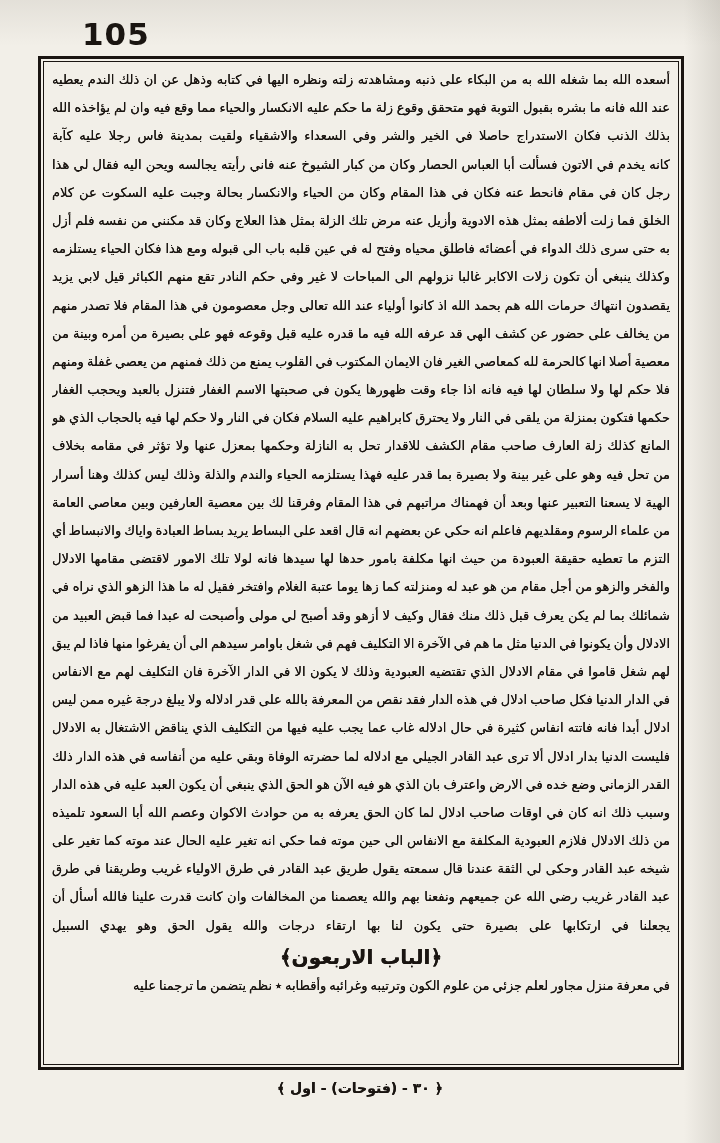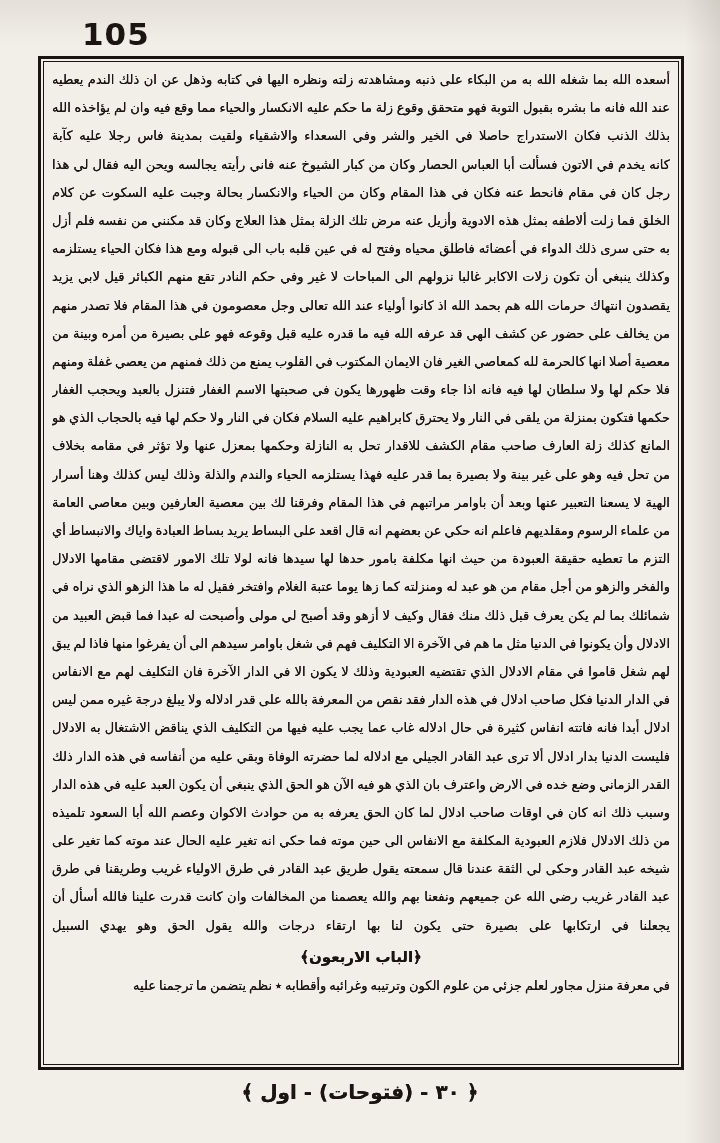--- a/index.html
+++ b/index.html
@@ -36,31 +36,31 @@
   .line{
     height:28.2px;line-height:28.2px;overflow:hidden;
     font-size:13px;word-spacing:-1.2px;
     text-align:justify;text-align-last:justify;text-justify:inter-word;
     color:var(--ink);
     text-shadow:0 0 0.5px var(--ink);
   }
   .heading{
     height:30px;line-height:30px;margin-top:2px;
     text-align:left;text-align-last:center;
-    font-size:15px;font-weight:bold;
+    font-size:20px;font-weight:bold;
     text-shadow:0 0 0.5px var(--ink);
   }
   .subtitle{
     text-align-last:right;
     padding-left:30px;
   }
   .footer{
     position:absolute;top:1080px;left:0;width:720px;
     direction:rtl;text-align:center;
-    font-size:20px;font-weight:bold;
+    font-size:14px;font-weight:bold;
     color:var(--ink);
     text-shadow:0 0 0.5px var(--ink);
   }
 </style>
 </head>
 <body>
 
 <div class="page-number">105</div>
 
 <div class="frame">
@@ -75,21 +75,21 @@
         <div class="line">الخلق فما زلت ألاطفه بمثل هذه الادوية وأزيل عنه مرض تلك الزلة بمثل هذا العلاج وكان قد مكنني من نفسه فلم أزل</div>
         <div class="line">به حتى سرى ذلك الدواء في أعضائه فاطلق محياه وفتح له في عين قلبه باب الى قبوله ومع هذا فكان الحياء يستلزمه</div>
         <div class="line">وكذلك ينبغي أن تكون زلات الاكابر غالبا نزولهم الى المباحات لا غير وفي حكم النادر تقع منهم الكبائر قيل لابي يزيد</div>
         <div class="line">يقصدون انتهاك حرمات الله هم بحمد الله اذ كانوا أولياء عند الله تعالى وجل معصومون في هذا المقام فلا تصدر منهم</div>
         <div class="line">من يخالف على حضور عن كشف الهي قد عرفه الله فيه ما قدره عليه قبل وقوعه فهو على بصيرة من أمره وبينة من</div>
         <div class="line">معصية أصلا انها كالحرمة لله كمعاصي الغير فان الايمان المكتوب في القلوب يمنع من ذلك فمنهم من يعصي غفلة ومنهم</div>
         <div class="line">فلا حكم لها ولا سلطان لها فيه فانه اذا جاء وقت ظهورها يكون في صحبتها الاسم الغفار فتنزل بالعبد ويحجب الغفار</div>
         <div class="line">حكمها فتكون بمنزلة من يلقى في النار ولا يحترق كابراهيم عليه السلام فكان في النار ولا حكم لها فيه بالحجاب الذي هو</div>
         <div class="line">المانع كذلك زلة العارف صاحب مقام الكشف للاقدار تحل به النازلة وحكمها بمعزل عنها ولا تؤثر في مقامه بخلاف</div>
         <div class="line">من تحل فيه وهو على غير بينة ولا بصيرة بما قدر عليه فهذا يستلزمه الحياء والندم والذلة وذلك ليس كذلك وهنا أسرار</div>
-        <div class="line">الهية لا يسعنا التعبير عنها وبعد أن باوامر مراتبهم في هذا المقام وفرقنا لك بين معصية العارفين وبين معاصي العامة</div>
+        <div class="line">الهية لا يسعنا التعبير عنها وبعد أن فهمناك مراتبهم في هذا المقام وفرقنا لك بين معصية العارفين وبين معاصي العامة</div>
         <div class="line">من علماء الرسوم ومقلديهم فاعلم انه حكي عن بعضهم انه قال اقعد على البساط يريد بساط العبادة واياك والانبساط أي</div>
         <div class="line">التزم ما تعطيه حقيقة العبودة من حيث انها مكلفة بامور حدها لها سيدها فانه لولا تلك الامور لاقتضى مقامها الادلال</div>
         <div class="line">والفخر والزهو من أجل مقام من هو عبد له ومنزلته كما زها يوما عتبة الغلام وافتخر فقيل له ما هذا الزهو الذي نراه في</div>
         <div class="line">شمائلك بما لم يكن يعرف قبل ذلك منك فقال وكيف لا أزهو وقد أصبح لي مولى وأصبحت له عبدا فما قبض العبيد من</div>
         <div class="line">الادلال وأن يكونوا في الدنيا مثل ما هم في الآخرة الا التكليف فهم في شغل باوامر سيدهم الى أن يفرغوا منها فاذا لم يبق</div>
         <div class="line">لهم شغل قاموا في مقام الادلال الذي تقتضيه العبودية وذلك لا يكون الا في الدار الآخرة فان التكليف لهم مع الانفاس</div>
         <div class="line">في الدار الدنيا فكل صاحب ادلال في هذه الدار فقد نقص من المعرفة بالله على قدر ادلاله ولا يبلغ درجة غيره ممن ليس له</div>
         <div class="line">ادلال أبدا فانه فاتته انفاس كثيرة في حال ادلاله غاب عما يجب عليه فيها من التكليف الذي يناقض الاشتغال به الادلال</div>
         <div class="line">فليست الدنيا بدار ادلال ألا ترى عبد القادر الجيلي مع ادلاله لما حضرته الوفاة وبقي عليه من أنفاسه في هذه الدار ذلك</div>
         <div class="line">القدر الزماني وضع خده في الارض واعترف بان الذي هو فيه الآن هو الحق الذي ينبغي أن يكون العبد عليه في هذه الدار</div>

